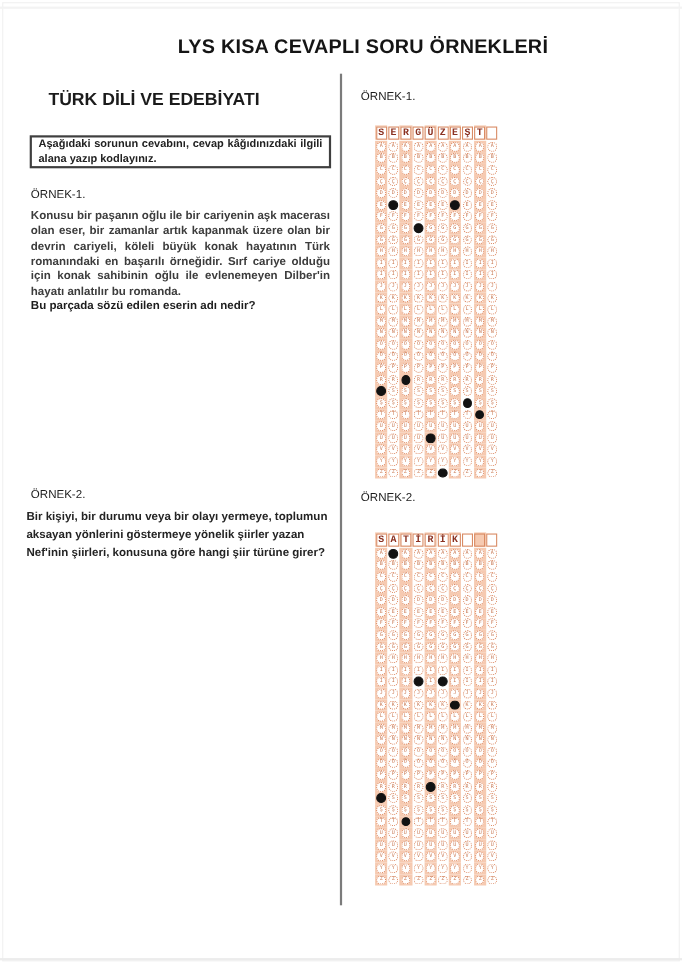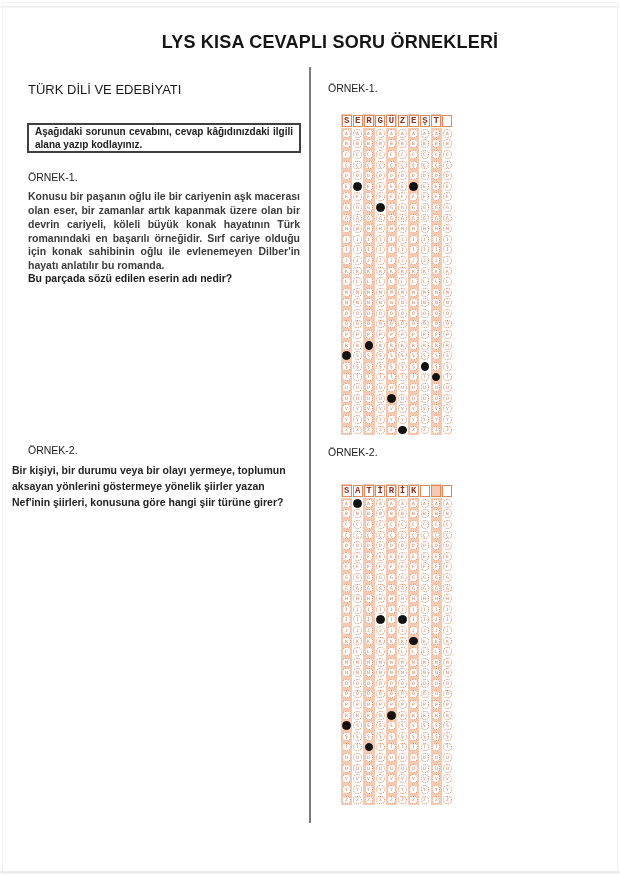--- a/index.html
+++ b/index.html
@@ -14,39 +14,39 @@
   .edge-line-top{position:absolute;left:0;top:6px;width:620px;height:2px;background:#f3f3f3;}
   .edge-line-bottom{position:absolute;left:0;top:871px;width:620px;height:2px;background:#ececec;}
 
   .page-title{
     position:absolute;left:0;top:32px;width:620px;text-align:center;
     font-size:18px;font-weight:bold;letter-spacing:.2px;color:#151515;margin-left:20px;
   }
   .divider{position:absolute;left:309px;top:67px;width:2px;height:756px;background:#7b7b7b;}
 
   
-  .subject-heading{position:absolute;left:28px;top:82px;font-size:13px;font-weight:normal;}
+  .subject-heading{position:absolute;left:44px;top:82px;font-size:16px;font-weight:bold;}
   .instruction-box{
     position:absolute;left:27px;top:123px;width:258px;
     border:2px solid #3f3f3f;padding:0 6px;
     font-size:10px;font-weight:bold;text-align:justify;line-height:1.3;color:#222;
   }
   .ex-label{position:absolute;font-size:10.5px;font-weight:normal;color:#1d1d1d;}
   .ex1-label-left{left:28px;top:171px;}
   .ex1-body{
     position:absolute;left:28px;top:190px;width:272px;
     font-size:10.5px;line-height:1.32;text-align:justify;color:#3c3c3c;font-weight:bold;
   }
   .ex1-question{
     position:absolute;left:28px;top:272px;width:272px;
     font-size:10.5px;font-weight:bold;color:#1d1d1d;
   }
   .ex2-label-left{left:28px;top:444px;}
   .ex2-question{
-    position:absolute;left:12px;top:463px;width:278px;
+    position:absolute;left:24px;top:463px;width:278px;
     font-size:10.5px;font-weight:bold;line-height:1.5;color:#242424;
   }
 
   
   .ex1-label-right{left:328px;top:82px;}
   .ex2-label-right{left:328px;top:446px;}
   .answer-sheet{position:absolute;left:341px;}
   .sheet1{top:114px;}
   .sheet2{top:484px;}
 

